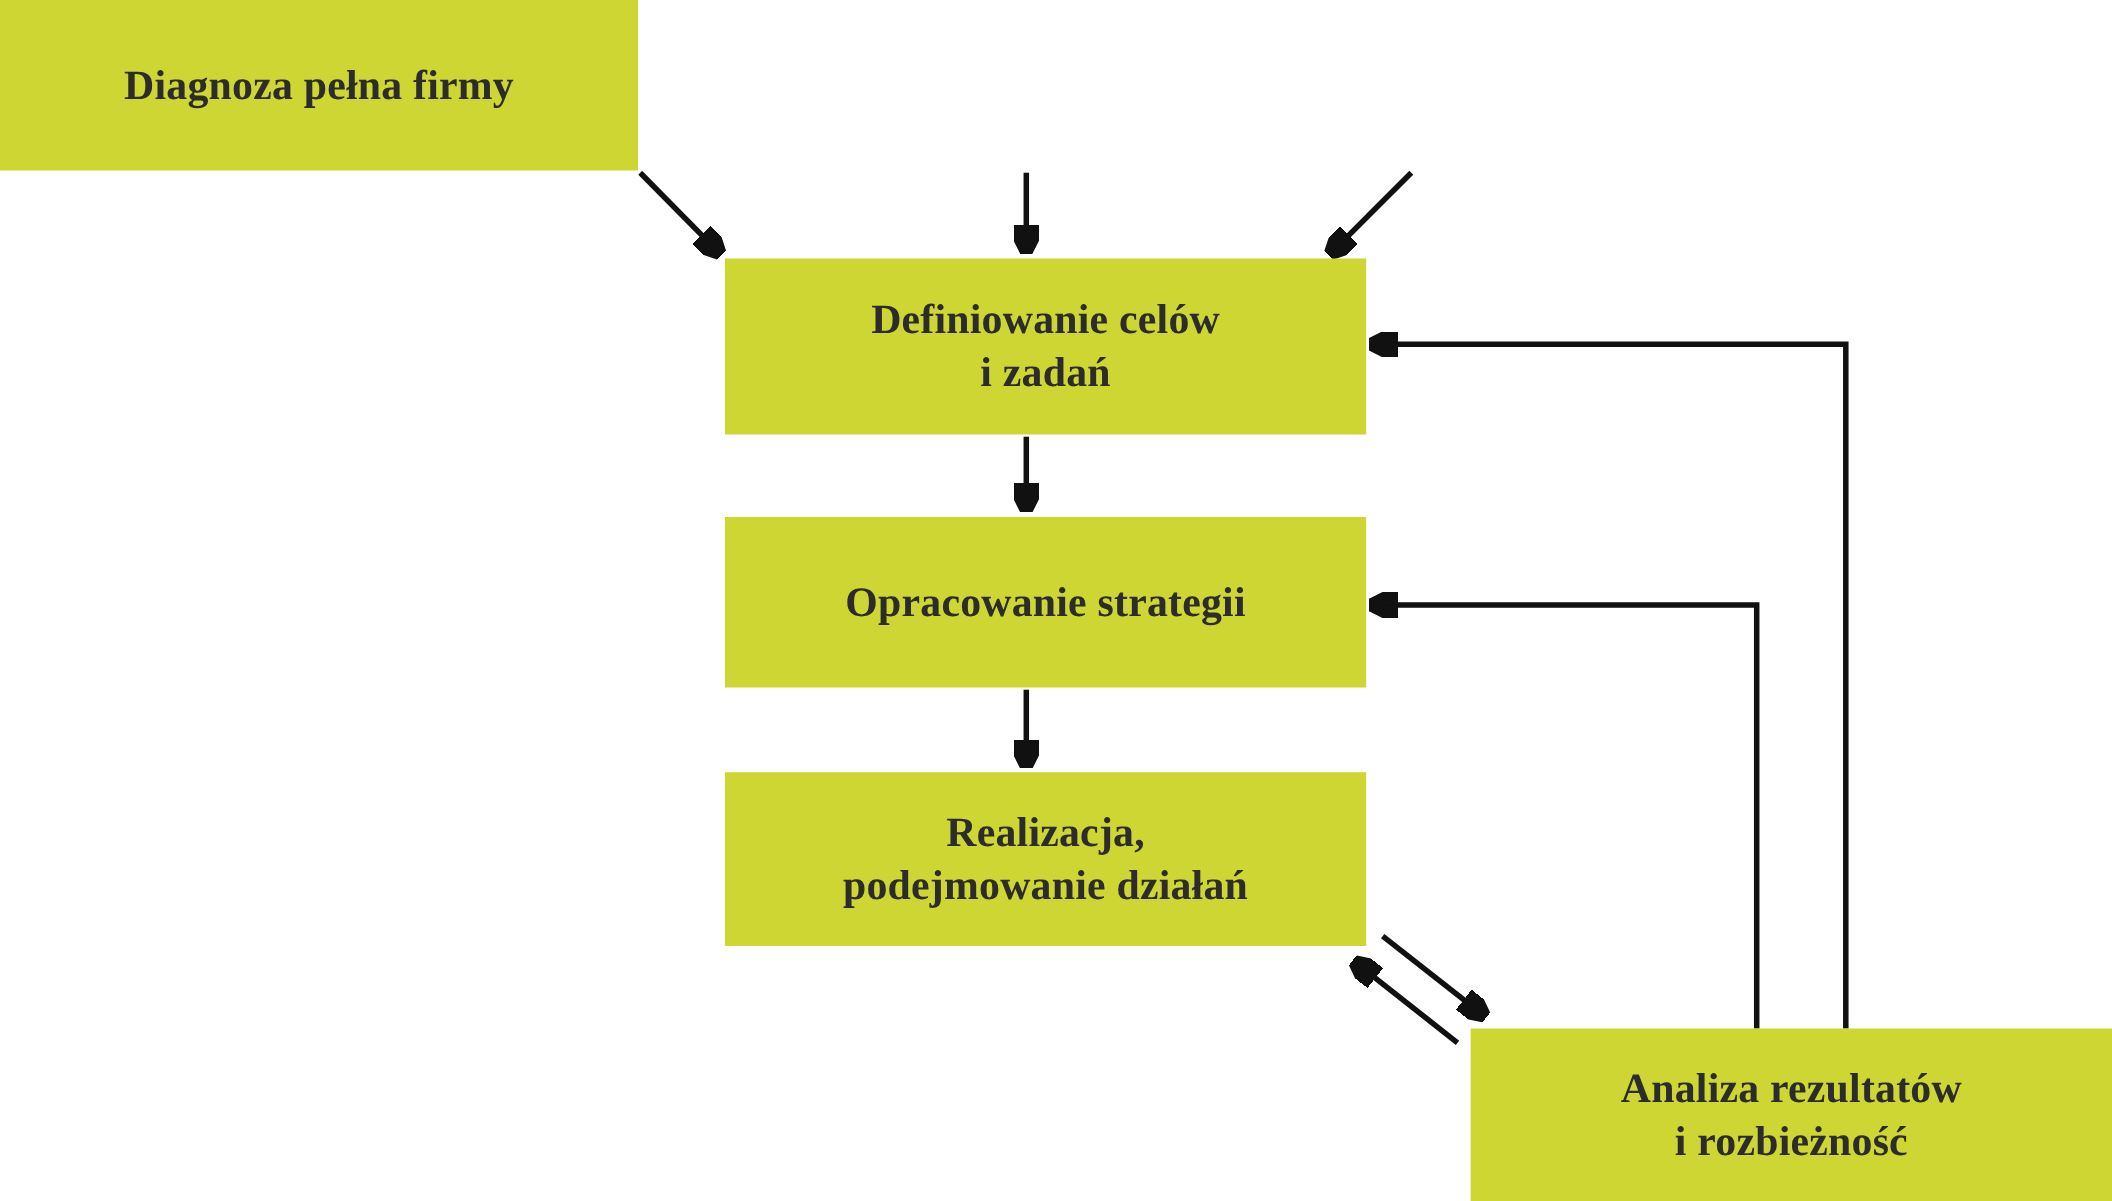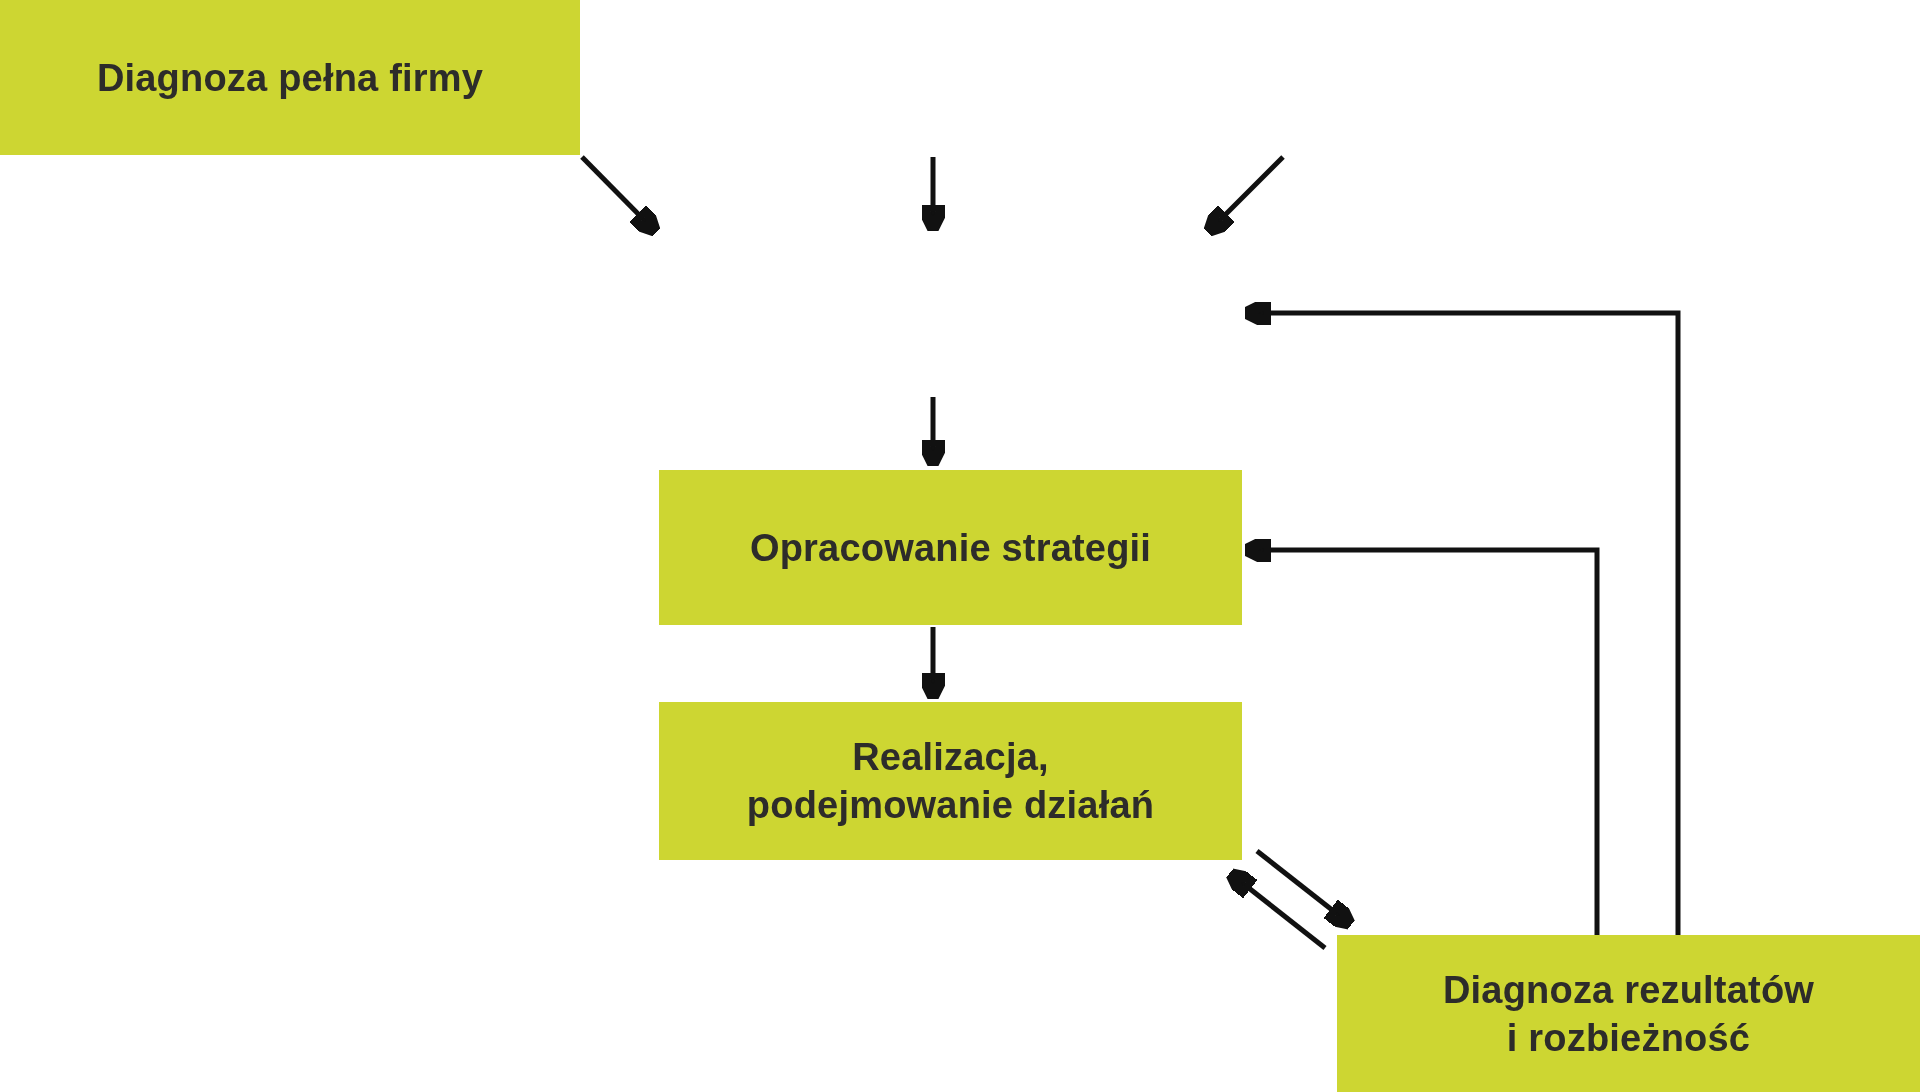--- a/index.html
+++ b/index.html
@@ -6,21 +6,21 @@
     margin: 0;
     padding: 0;
     background: #ffffff;
   }
   .stage {
     position: relative;
     width: 1920px;
     height: 1092px;
     background: #ffffff;
     overflow: hidden;
-    font-family: Liberation Sans, sans-serif;
+    font-family: Liberation Serif, serif;
   }
   .box {
     position: absolute;
     background: var(--box-fill, #cdd632);
     display: flex;
     align-items: center;
     justify-content: center;
     text-align: center;
   }
   .box-label {
@@ -68,28 +68,32 @@
     <path d="M1678,935 L1678,313 L1246,313" marker-end="url(#head)"></path>
     <path d="M1597,935 L1597,550 L1246,550" marker-end="url(#head)"></path>
   </svg>
 
   <div class="box" style="left:0;    top:0;   width:580px; height:155px">
     <span class="box-label">Diagnoza pełna firmy</span>
   </div>
 
 
 
+  <div class="box" style="left:659px; top:235px; width:583px; height:160px">
+    <span class="box-label">Definiowanie celów
+i zadań</span>
+  </div>
 
   <div class="box" style="left:659px; top:470px; width:583px; height:155px">
     <span class="box-label">Opracowanie strategii</span>
   </div>
 
   <div class="box" style="left:659px; top:702px; width:583px; height:158px">
     <span class="box-label">Realizacja,
 podejmowanie działań</span>
   </div>
 
   <div class="box" style="left:1337px; top:935px; width:583px; height:157px">
-    <span class="box-label">Diagnoza rezultatów
+    <span class="box-label">Analiza rezultatów
 i rozbieżność</span>
   </div>
 
 </div>
 
 </body></html>

